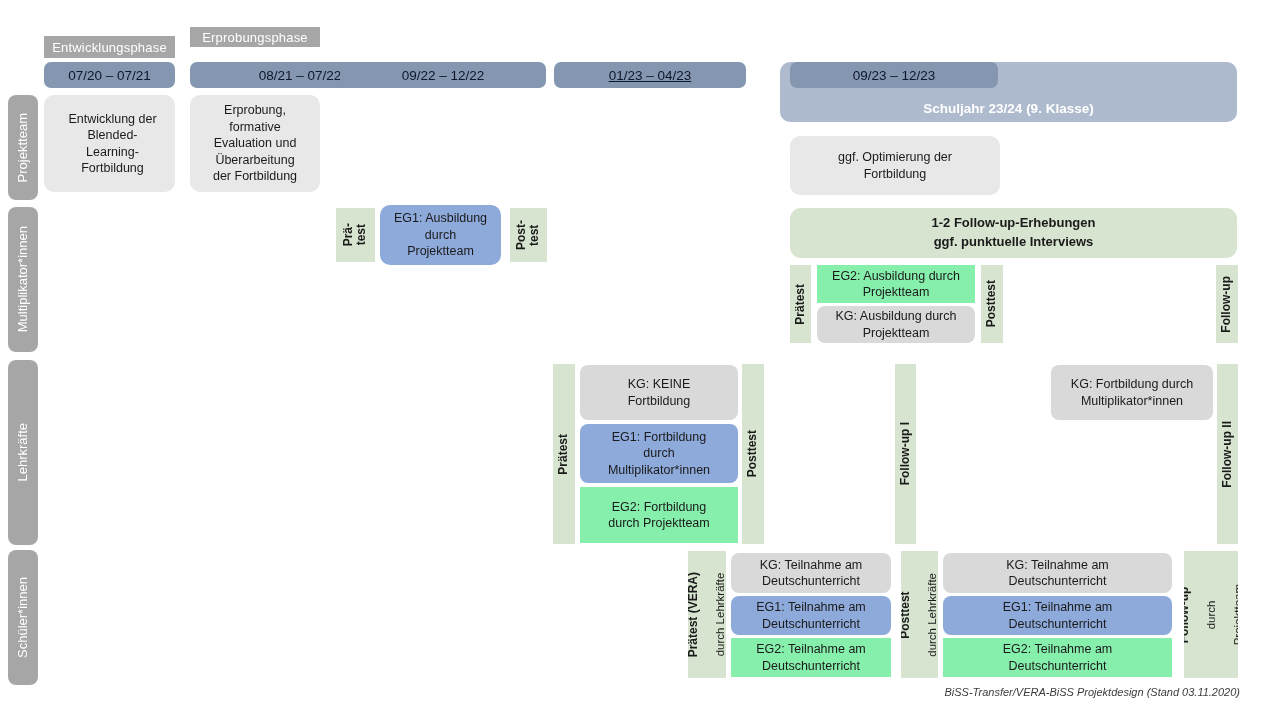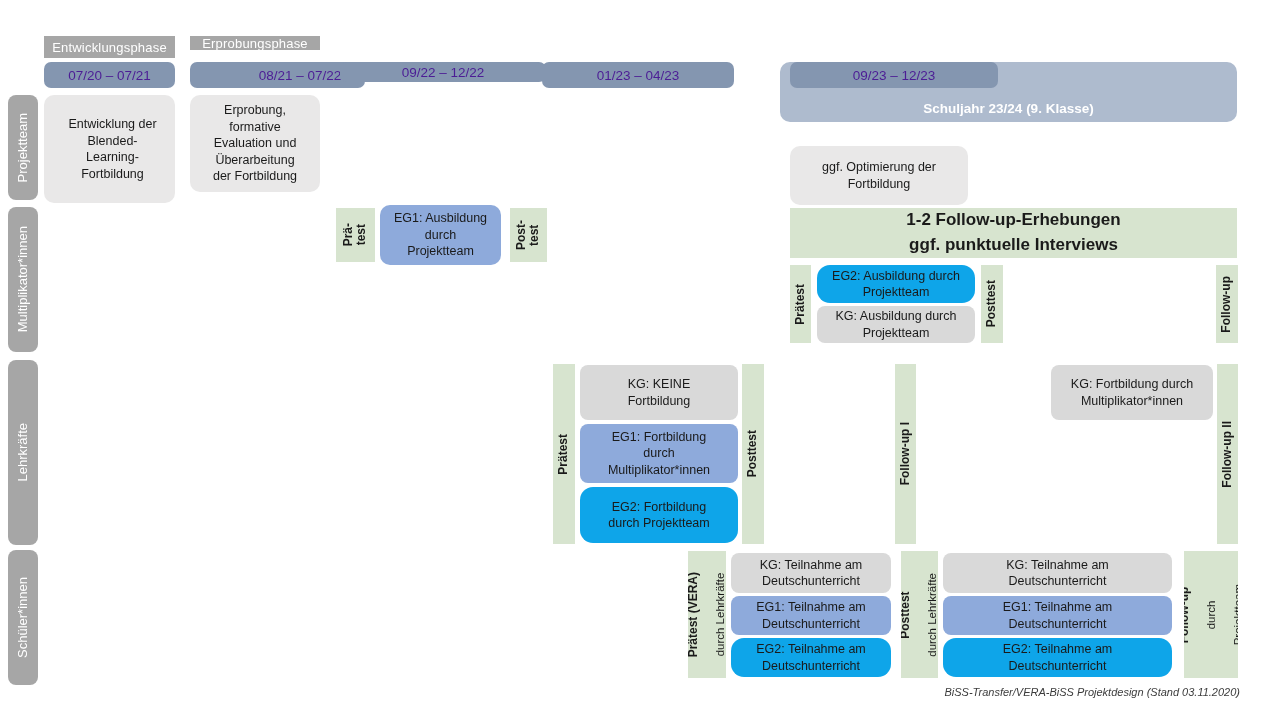--- a/index.html
+++ b/index.html
@@ -6,43 +6,44 @@
   #canvas {
     position:relative; width:1280px; height:720px; background:#ffffff;
     font-family:"Liberation Sans", sans-serif; color:#1a1a1a; overflow:hidden;
   }
   .hdr {
     position:absolute; background:#a6a6a6; color:#ffffff;
     display:flex; align-items:center; justify-content:center;
     font-size:13px; letter-spacing:.2px;
   }
   .datebar {
-    position:absolute; background:#8496b0; color:#4c1d95; border-radius:7px;
+    position:absolute; background:#8496b0; color:#0f172a; border-radius:7px;
     display:flex; align-items:center; justify-content:center; font-size:13.5px;
   }
   .syband { position:absolute; background:#aebbce; border-radius:10px; }
   .sylabel {
     position:absolute; left:0; right:0; color:#ffffff; font-weight:700;
     font-size:13.5px; text-align:center;
   }
   .box {
     position:absolute; border-radius:10px; box-sizing:border-box;
     display:flex; align-items:center; justify-content:center;
     text-align:center; font-size:12.5px; line-height:1.32;
     white-space:pre-line; padding:2px 6px;
   }
   .graybox  { background:#e9e8e8; }
   .kgbox    { background:#d9d9d9; border-radius:8px;padding-left:6px; }
   .eg1box   { background:#8eaadb; border-radius:8px; }
-  .eg2box   { background:#0ea5e9; border-radius:13px; }
+  .eg2box   { background:#86efac; border-radius:0; }
   .banner {
     position:absolute; background:#d7e4cf;
     display:flex; align-items:center; justify-content:center;
-    text-align:center; font-weight:700; font-size:17px; line-height:1.45;
+    text-align:center; font-weight:700; font-size:13px; line-height:1.45;
     white-space:pre-line;
+    border-radius:11px;
   }
   .vstrip {
     position:absolute; background:#d7e4cf; overflow:hidden;
     display:flex; align-items:center; justify-content:center;
   }
   .vtext {
     writing-mode:vertical-rl; transform:rotate(180deg);
     white-space:pre-line; text-align:center; font-weight:700;
     font-size:12px; line-height:1.12; color:#1a1a1a;
   }
@@ -56,56 +57,56 @@
   .caption {
     position:absolute; font-style:italic; font-size:11px; color:#3c3c3c;
   }
 </style>
 </head>
 <body>
 
 <div id="canvas">
 
   <div class="hdr" style="left:44px; top:36px; width:131px; height:22px;">Entwicklungsphase</div>
-  <div class="hdr" style="left:190px; top:36px; width:130px; height:14px;">Erprobungsphase</div>
+  <div class="hdr" style="left:190px; top:27px; width:130px; height:20px;">Erprobungsphase</div>
 
   <div class="datebar" style="left:44px; top:62px; width:131px; height:26px;">07/20 – 07/21</div>
   <div class="datebar" style="left:190px; top:62px; width:130px; height:26px;padding-left:45px;">08/21 – 07/22</div>
 
-  <div class="datebar" style="left:340px; top:62px; width:206px; height:20px;">09/22 – 12/22</div>
-  <div class="datebar" style="left:542px; top:62px; width:192px; height:26px;">01/23 – 04/23</div>
+  <div class="datebar" style="left:340px; top:62px; width:206px; height:26px;">09/22 – 12/22</div>
+  <div class="datebar" style="left:554px; top:62px; width:192px; height:26px;text-decoration:underline;">01/23 – 04/23</div>
 
   <div class="syband" style="left:780px; top:62px; width:457px; height:60px;">
     <div class="sylabel" style="top:39px;">Schuljahr 23/24 (9. Klasse)</div>
   </div>
   <div class="datebar" style="left:790px; top:62px; width:208px; height:26px;">09/23 – 12/23</div>
 
   <div class="side" style="left:8px; top:95px; width:30px; height:105px;">
     <div class="vtext">Projektteam</div>
   </div>
   <div class="side" style="left:8px; top:207px; width:30px; height:145px;">
     <div class="vtext">Multiplikator*innen</div>
   </div>
   <div class="side" style="left:8px; top:360px; width:30px; height:185px;">
     <div class="vtext">Lehrkräfte</div>
   </div>
   <div class="side" style="left:8px; top:550px; width:30px; height:135px;">
     <div class="vtext">Schüler*innen</div>
   </div>
 
-  <div class="box graybox" style="left:44px; top:95px; width:131px; height:108px;padding-left:12px;">Entwicklung der
+  <div class="box graybox" style="left:44px; top:95px; width:131px; height:97px;padding-left:12px;">Entwicklung der
 Blended-
 Learning-
 Fortbildung</div>
   <div class="box graybox" style="left:190px; top:95px; width:130px; height:97px;">Erprobung,
 formative
 Evaluation und
 Überarbeitung
 der Fortbildung</div>
-  <div class="box graybox" style="left:790px; top:146px; width:178px; height:59px;">ggf. Optimierung der
+  <div class="box graybox" style="left:790px; top:136px; width:210px; height:59px;">ggf. Optimierung der
 Fortbildung</div>
 
   <div class="vstrip" style="left:336px; top:208px; width:39px; height:54px;">
     <div class="vtext">Prä-
 test</div>
   </div>
   <div class="box eg1box" style="left:380px; top:205px; width:121px; height:60px; border-radius:10px;">EG1: Ausbildung
 durch
 Projektteam</div>
   <div class="vstrip" style="left:510px; top:208px; width:37px; height:54px;">

